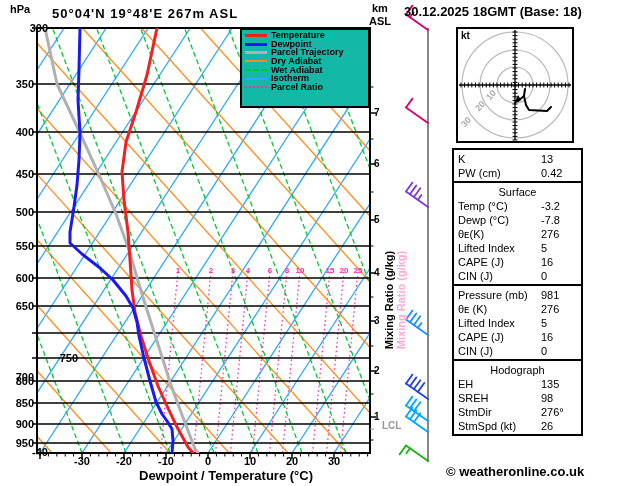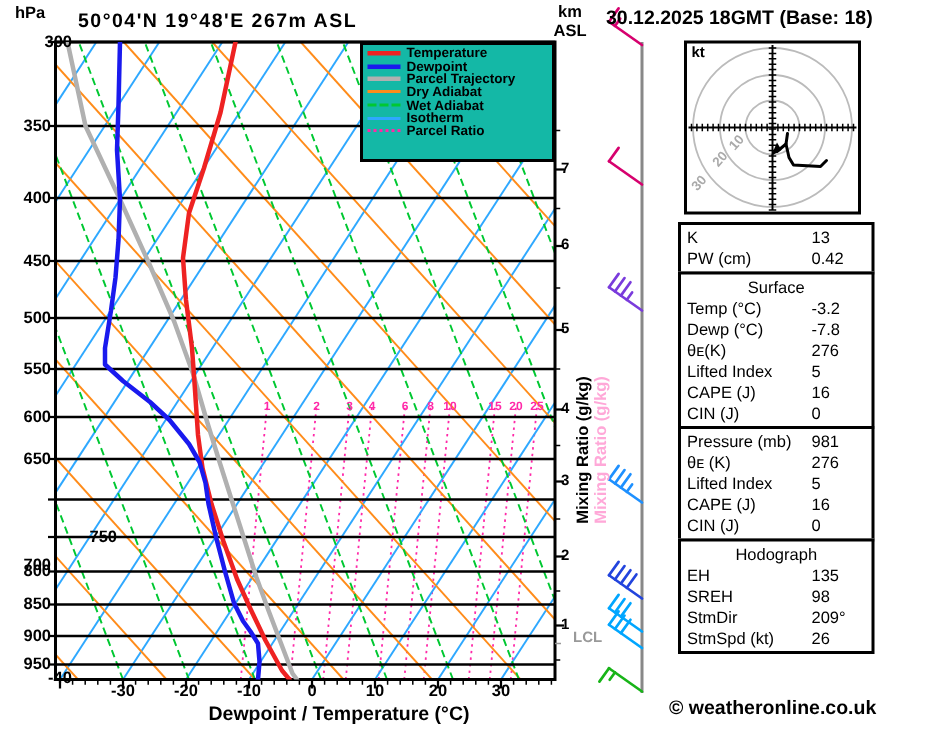--- a/index.html
+++ b/index.html
@@ -425,21 +425,21 @@
         <div class="trow">
           <span class="tl">EH</span>
           <span class="tv">135</span>
         </div>
         <div class="trow">
           <span class="tl">SREH</span>
           <span class="tv">98</span>
         </div>
         <div class="trow">
           <span class="tl">StmDir</span>
-          <span class="tv">209°</span>
+          <span class="tv">276°</span>
         </div>
         <div class="trow">
           <span class="tl">StmSpd (kt)</span>
           <span class="tv">26</span>
         </div>
       </div>
     </div>
 
   <div class="lbl footer" style="left:446px;top:464px;">© weatheronline.co.uk</div>
 <div class="lbl plabel" style="left: 8px; top: 22px; margin-left: 14px;">300</div>

